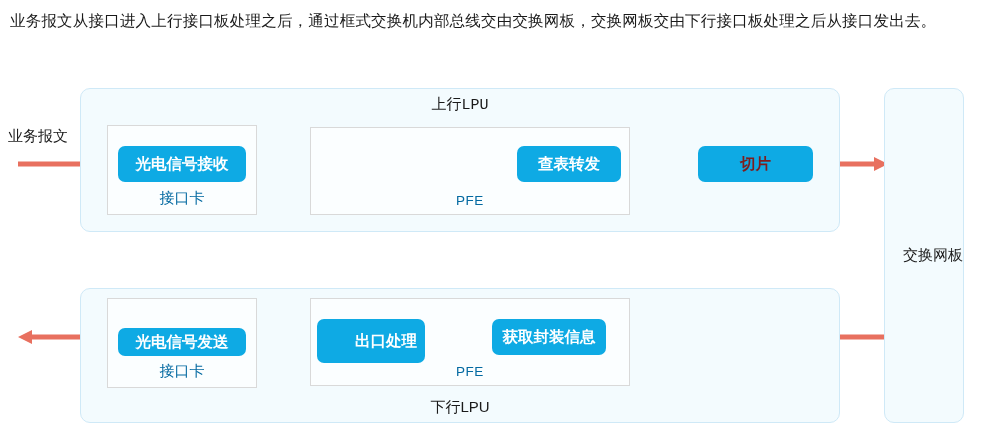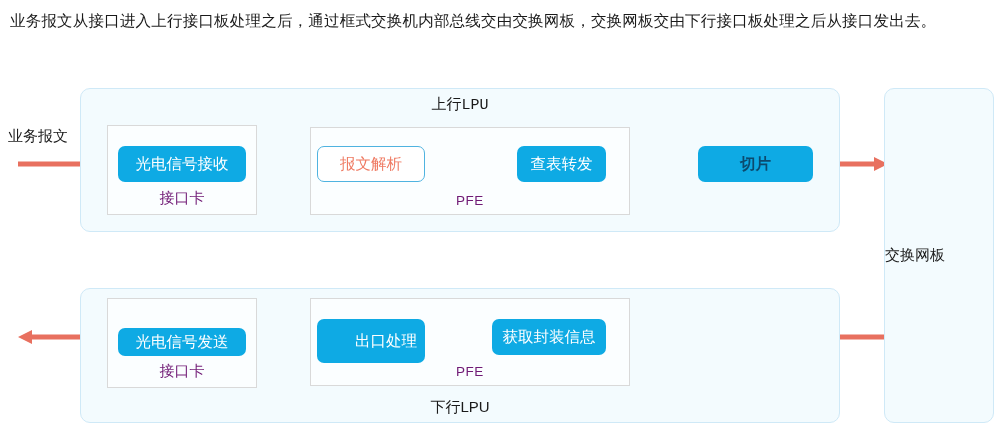--- a/index.html
+++ b/index.html
@@ -62,21 +62,21 @@
     position: absolute;
     background: #fbfeff;
     border: 1px solid #d9d9d9;
     box-sizing: border-box;
   }
   .subbox-label {
     position: absolute;
     width: 100%;
     text-align: center;
     font-size: 15px;
-    color: #701a75;
+    color: #0369a1;
     bottom: 6px;
   }
   .subbox-label.small {
     font-size: 13.5px;
     letter-spacing: 0.5px;
   }
 
   #card-up  { left: 107px; top: 125px; width: 150px; height: 90px; }
   #pfe-up   { left: 310px; top: 127px; width: 320px; height: 88px; }
   #card-dn  { left: 107px; top: 298px; width: 150px; height: 90px; }
@@ -85,59 +85,60 @@
   
   .node {
     position: absolute;
     display: flex;
     align-items: center;
     justify-content: center;
     border-radius: 7px;
     box-sizing: border-box;
     font-size: 15.5px;
     white-space: nowrap;
+    font-weight: bold;
   }
   .node.filled {
     background: #0eaae4;
     color: #ffffff;
   }
   .node.filled.redtext {
-    color: #0c4a6e;
+    color: #7f1d1d;
     font-weight: bold;
   }
   .node.outline {
     background: #ffffff;
     border: 1px solid #4fb3e0;
     color: #ef7a62;
   }
 
   #n-recv   { left: 118px; top: 146px; width: 128px; height: 36px; }
   #n-parse  { left: 317px; top: 146px; width: 108px; height: 36px; }
-  #n-lookup { left: 517px; top: 146px; width: 89px; height: 36px; }
+  #n-lookup { left: 517px; top: 146px; width: 104px; height: 36px; }
   #n-slice  { left: 698px; top: 146px; width: 115px; height: 36px; }
 
   #n-send   { left: 118px; top: 328px; width: 128px; height: 28px; }
   #n-egress { left: 317px; top: 319px; width: 108px; height: 44px; padding-left: 30px; }
   #n-encap  { left: 492px; top: 319px; width: 114px; height: 36px; }
   #n-reasm  { left: 698px; top: 319px; width: 115px; height: 36px; }
 
   
   #fabric {
     position: absolute;
     left: 884px;
     top: 88px;
-    width: 110px;
+    width: 80px;
     height: 335px;
     background: #f3fbfe;
     border: 1px solid #cfe9f7;
     border-radius: 10px;
     box-sizing: border-box;
     display: flex;
     align-items: center;
-    justify-content: flex-start;
+    justify-content: flex-end;
     font-size: 15px;
     color: #1a1a1a;
   }
 
   
   #label-traffic {
     position: absolute;
     left: 8px;
     top: 127px;
     font-size: 15px;
@@ -228,21 +229,20 @@
   </div>
 
   <div class="subbox" id="card-up">
     <div class="subbox-label">接口卡</div>
   </div>
   <div class="subbox" id="pfe-up">
     <div class="subbox-label small">PFE</div>
   </div>
 
   <div class="node filled" id="n-recv">光电信号接收</div>
-  <div class="node outline" id="n-parse">报文解析</div>
   <div class="node filled" id="n-lookup">查表转发</div>
   <div class="node filled redtext" id="n-slice">切片</div>
 
   <div class="lpu" id="lpu-down">
     <div class="lpu-label">下行LPU</div>
   </div>
 
   <div class="subbox" id="card-dn">
     <div class="subbox-label">接口卡</div>
   </div>

